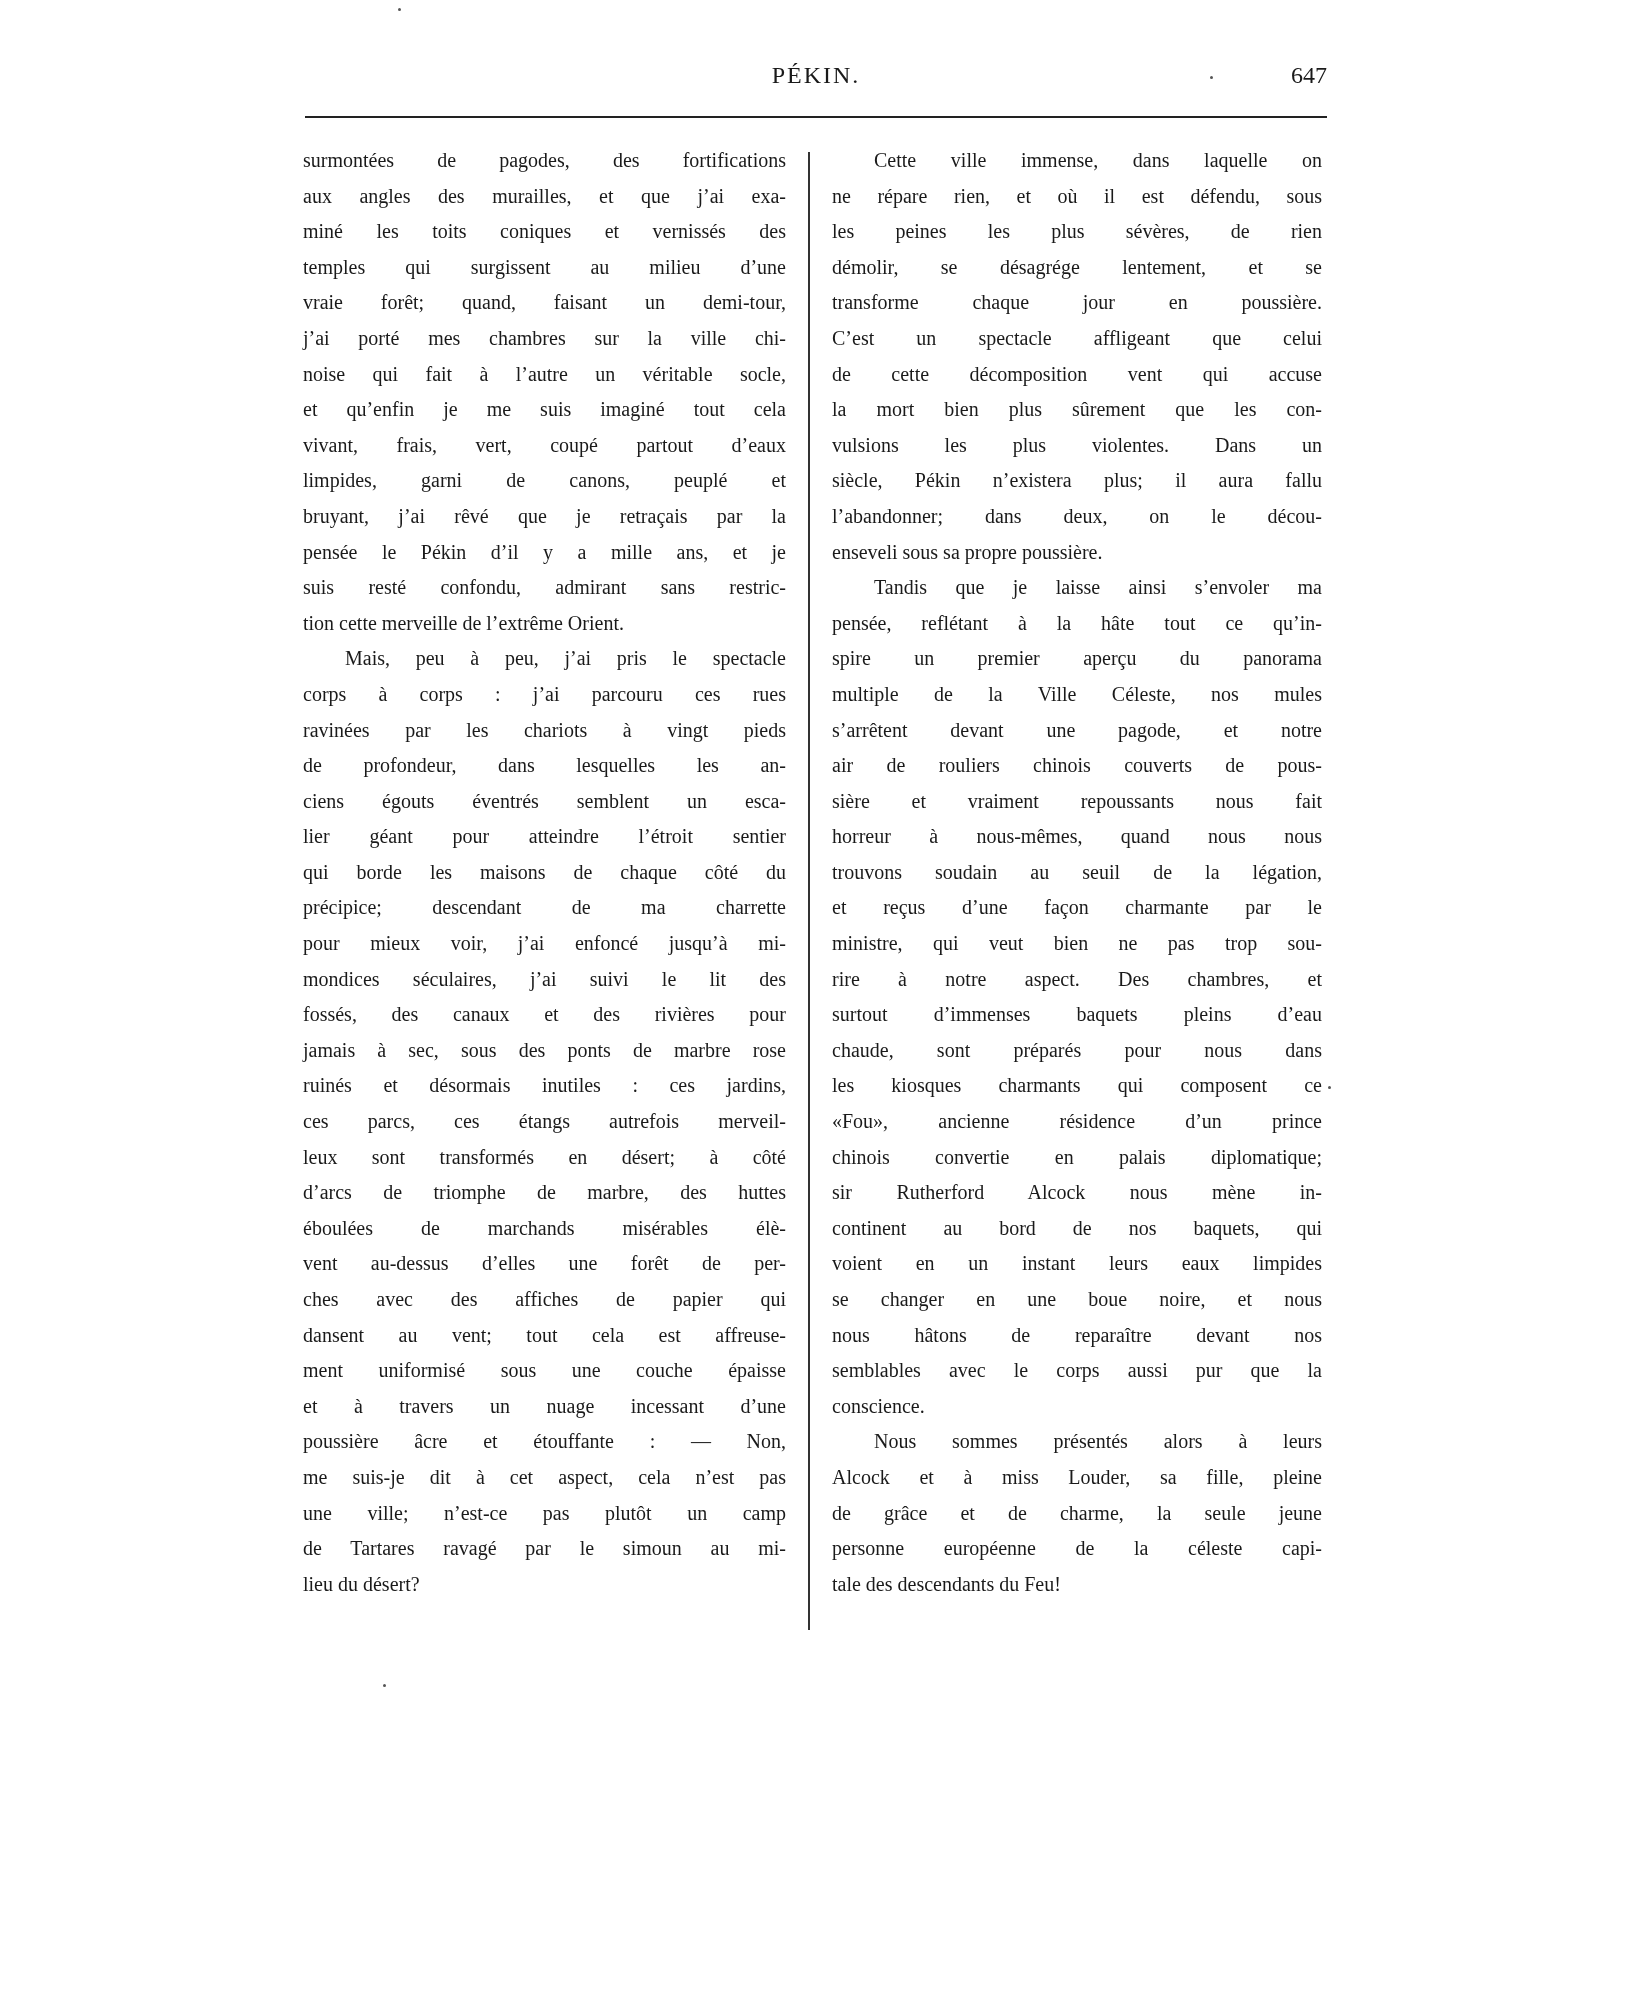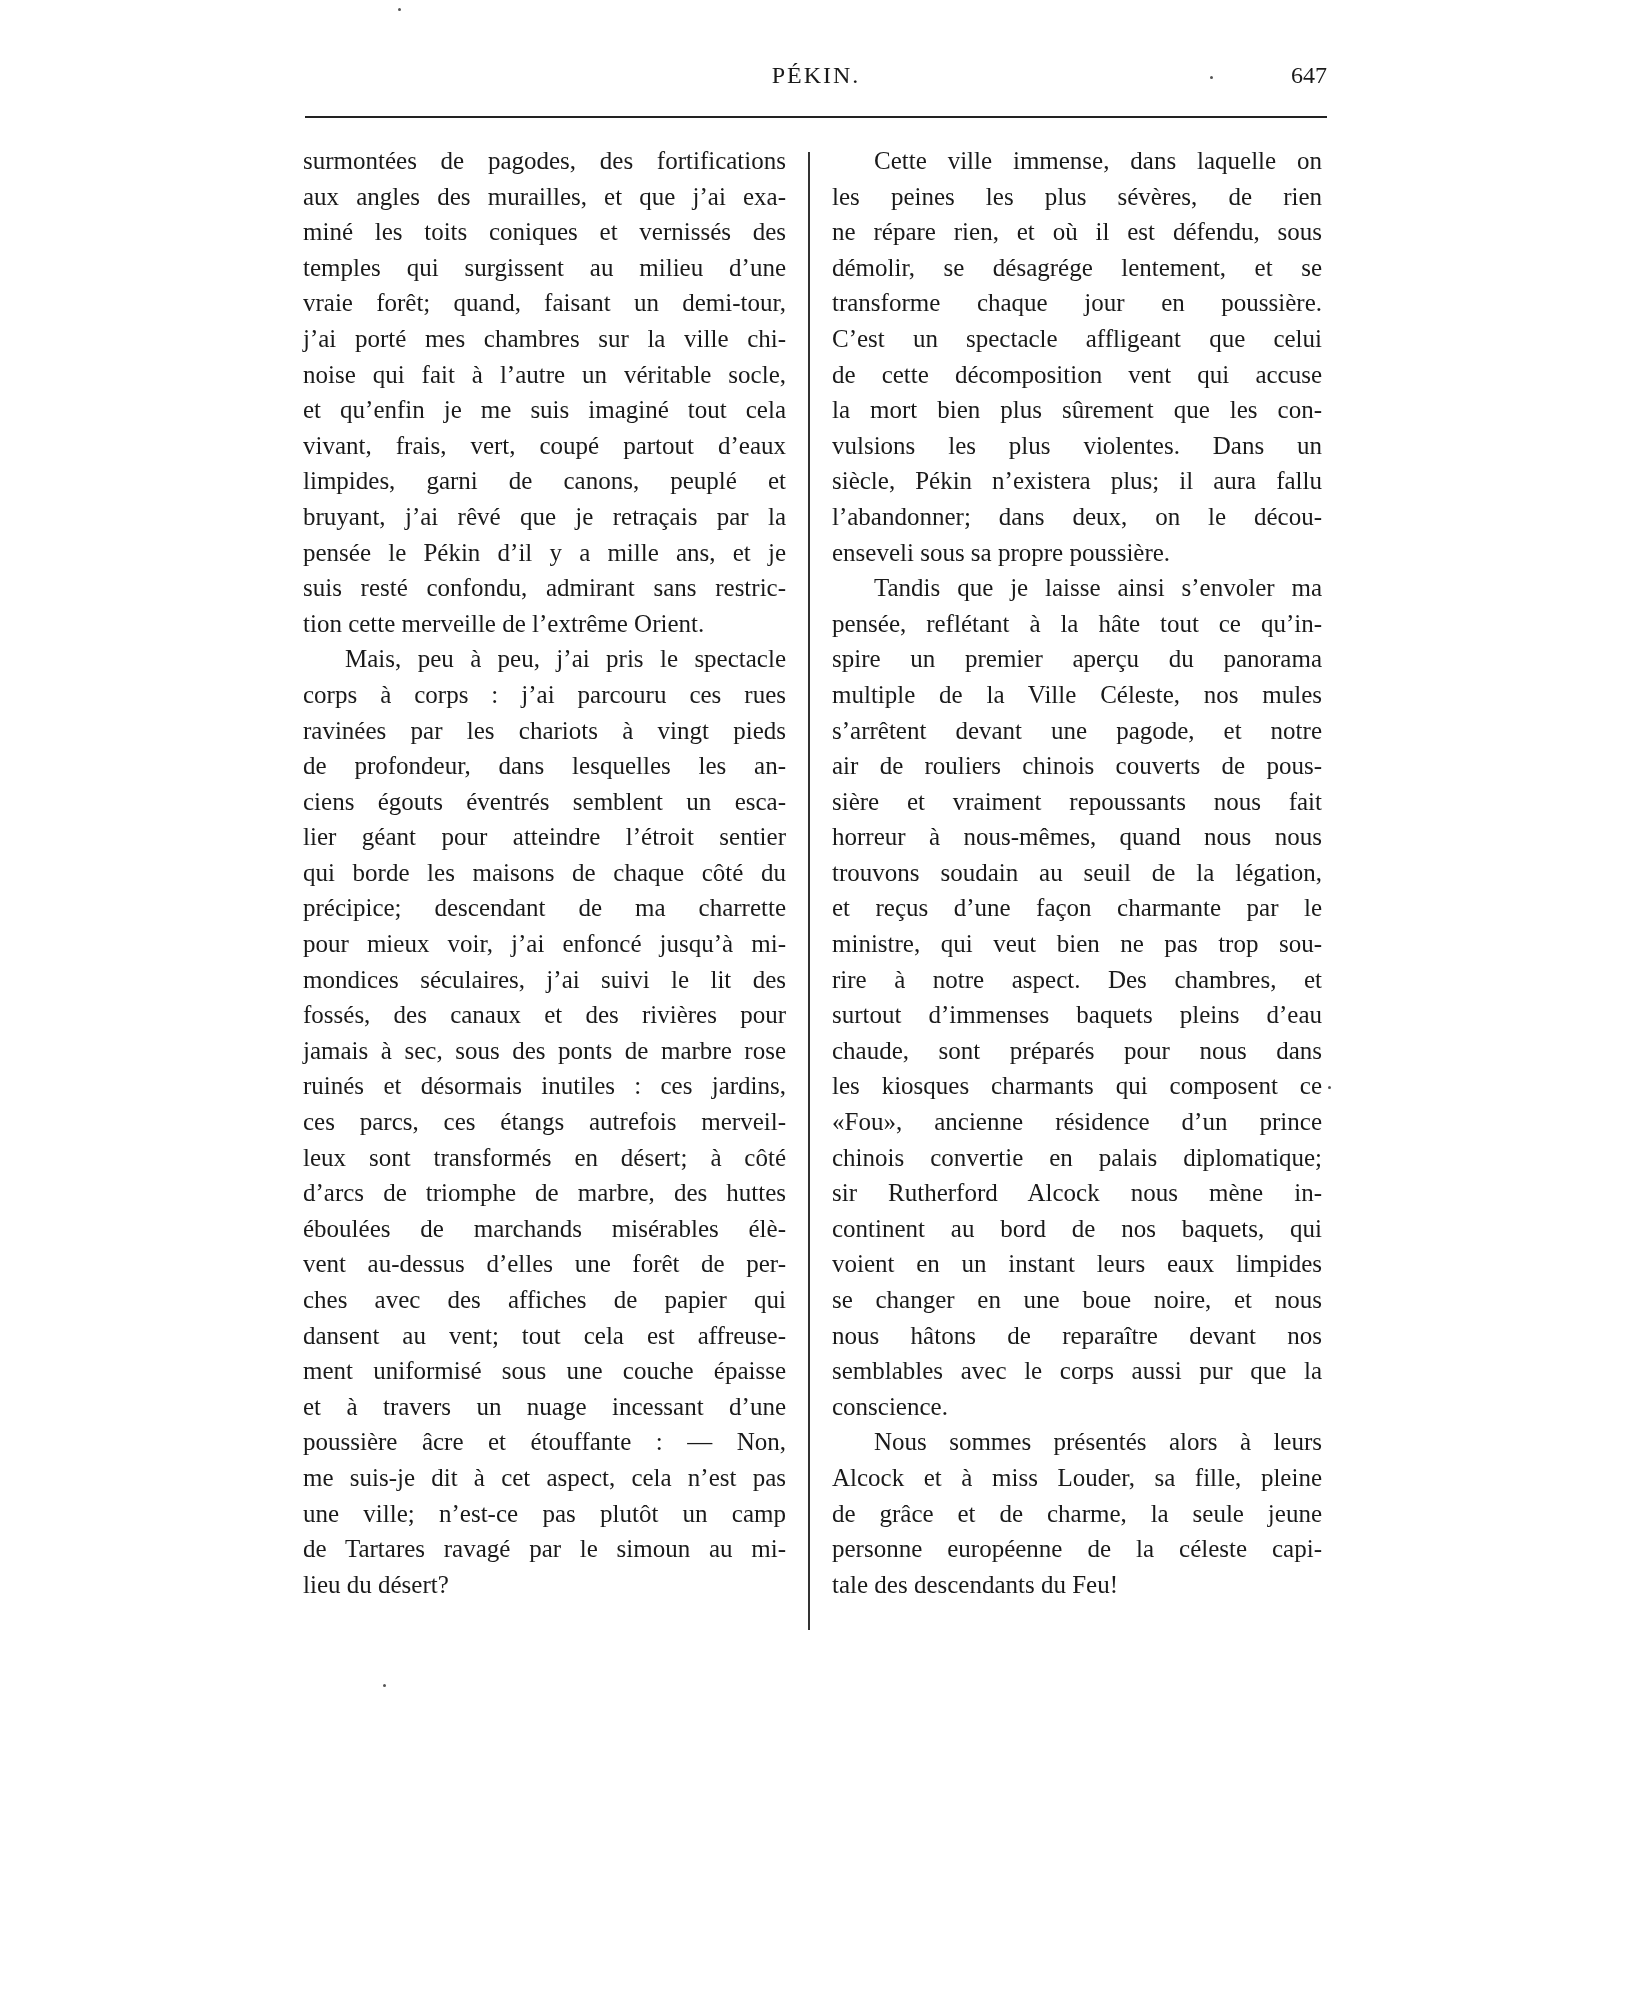--- a/index.html
+++ b/index.html
@@ -5,21 +5,21 @@
   html, body { margin: 0; padding: 0; background: #ffffff; }
   body { width: 1630px; height: 2000px; position: relative; overflow: hidden;
          font-family: "Liberation Serif", "DejaVu Serif", serif; color: #1a1a1a; }
   .page { position: absolute; left: 0; top: 0; width: 1630px; height: 1685px; border-radius: 32px; }
   .running-head { position: absolute; top: 62px; left: 305px; width: 1022px; height: 40px; }
   .running-title { position: absolute; left: 0; right: 0; text-align: center; top: 0;
                    font-size: 24px; letter-spacing: 2px; }
   .page-number { position: absolute; right: 0; top: 0; font-size: 24px; }
   .head-rule { position: absolute; top: 116px; left: 305px; width: 1022px; height: 0;
                border-top: 2px solid #222; }
-  .column { position: absolute; top: 143px; font-size: 25px; line-height: 35.6px; }
+  .column { position: absolute; top: 143px; font-size: 20px; line-height: 35.6px; }
   .col-left { left: 303px; width: 483px; }
   .col-right { left: 832px; width: 490px; }
   .line { display: block; white-space: nowrap; text-align: justify; text-align-last: justify; height: 35.6px; }
   .line.last { text-align-last: left; }
   .line.indent { padding-left: 42px; }
   .col-divider { position: absolute; left: 808px; top: 152px; width: 0; height: 1478px;
                  border-left: 2px solid #333; }
   .speck { position: absolute; width: 3px; height: 3px; background: #555; border-radius: 50%; }
 </style>
 </head>
@@ -74,22 +74,22 @@
     <span class="line">me suis-je dit à cet aspect, cela n’est pas</span>
     <span class="line">une ville; n’est-ce pas plutôt un camp</span>
     <span class="line">de Tartares ravagé par le simoun au mi-</span>
     <span class="line last">lieu du désert?</span>
   </div>
 
   <div class="col-divider"></div>
 
   <div class="column col-right">
     <span class="line indent">Cette ville immense, dans laquelle on</span>
+    <span class="line">ne répare rien, et où il est défendu, sous</span>
     <span class="line">les peines les plus sévères, de rien</span>
-    <span class="line">ne répare rien, et où il est défendu, sous</span>
     <span class="line">démolir, se désagrége lentement, et se</span>
     <span class="line">transforme chaque jour en poussière.</span>
     <span class="line">C’est un spectacle affligeant que celui</span>
     <span class="line">de cette décomposition vent qui accuse</span>
     <span class="line">la mort bien plus sûrement que les con-</span>
     <span class="line">vulsions les plus violentes. Dans un</span>
     <span class="line">siècle, Pékin n’existera plus; il aura fallu</span>
     <span class="line">l’abandonner; dans deux, on le décou-</span>
     <span class="line last">enseveli sous sa propre poussière.</span>
     <span class="line indent">Tandis que je laisse ainsi s’envoler ma</span>

